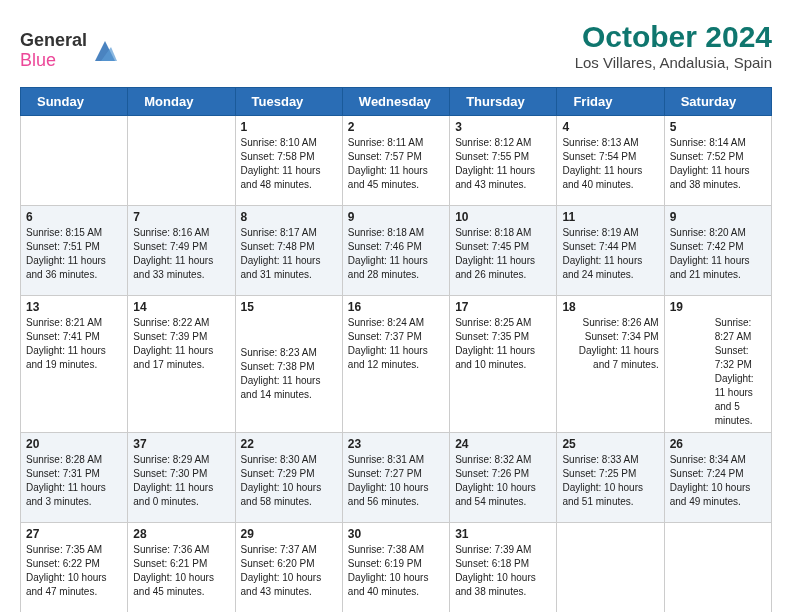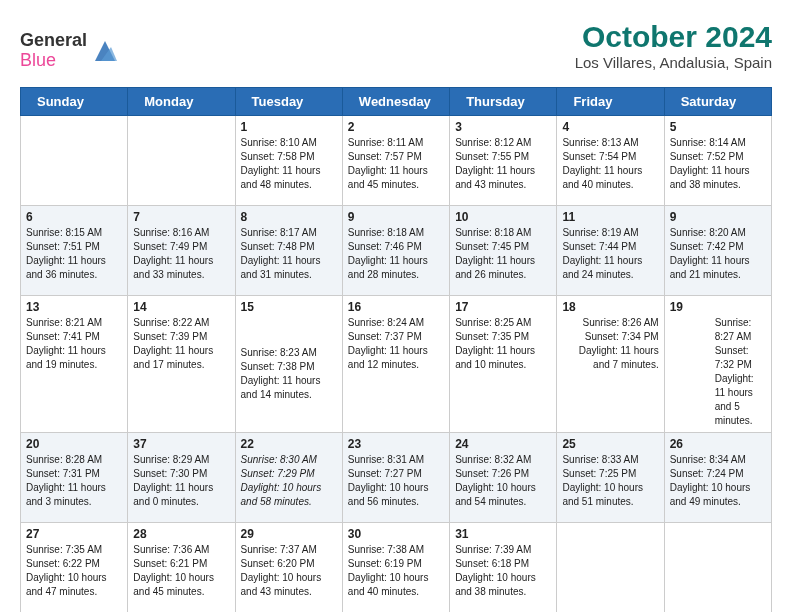--- a/index.html
+++ b/index.html
@@ -259,21 +259,21 @@
 Daylight: 11 hours and 3 minutes.</div>
         </td>
         <td>
           <span class="day-num">37</span>
           <div class="day-info" style="white-space: pre-line;">Sunrise: 8:29 AM
 Sunset: 7:30 PM
 Daylight: 11 hours and 0 minutes.</div>
         </td>
         <td>
           <span class="day-num">22</span>
-          <div class="day-info" style="white-space: pre-line; font-style: italic;">Sunrise: 8:30 AM
+          <div class="day-info" style="white-space: pre-line;">Sunrise: 8:30 AM
 Sunset: 7:29 PM
 Daylight: 10 hours and 58 minutes.</div>
         </td>
         <td>
           <span class="day-num">23</span>
           <div class="day-info" style="white-space: pre-line;">Sunrise: 8:31 AM
 Sunset: 7:27 PM
 Daylight: 10 hours and 56 minutes.</div>
         </td>
         <td>

